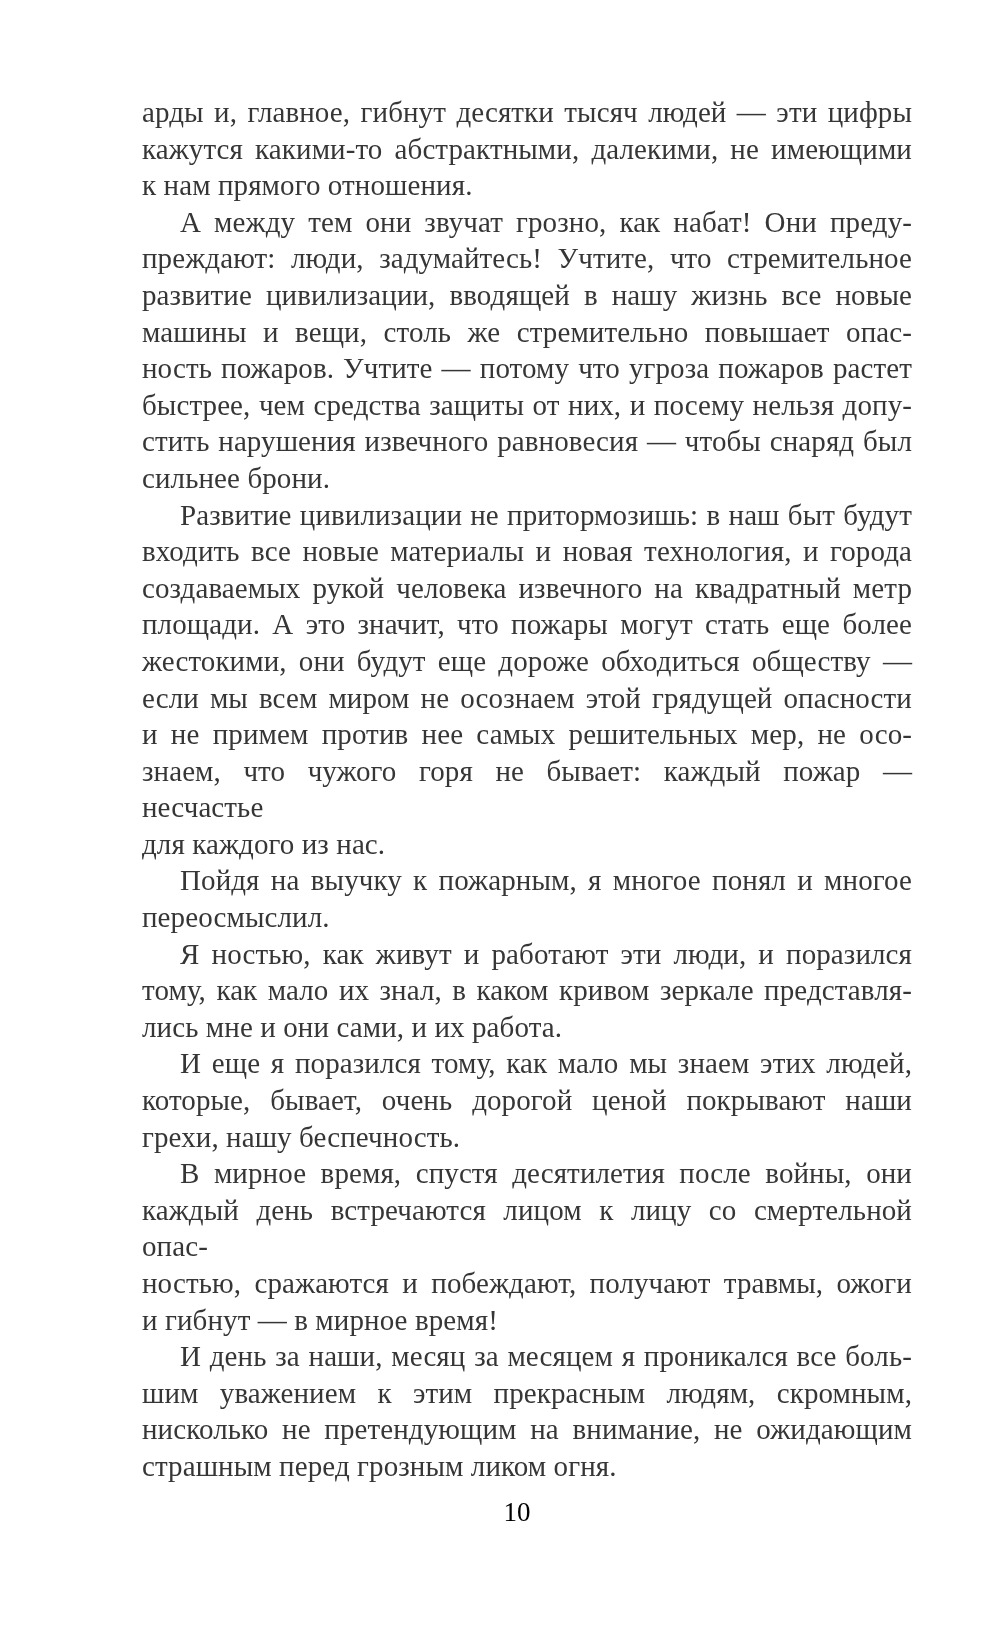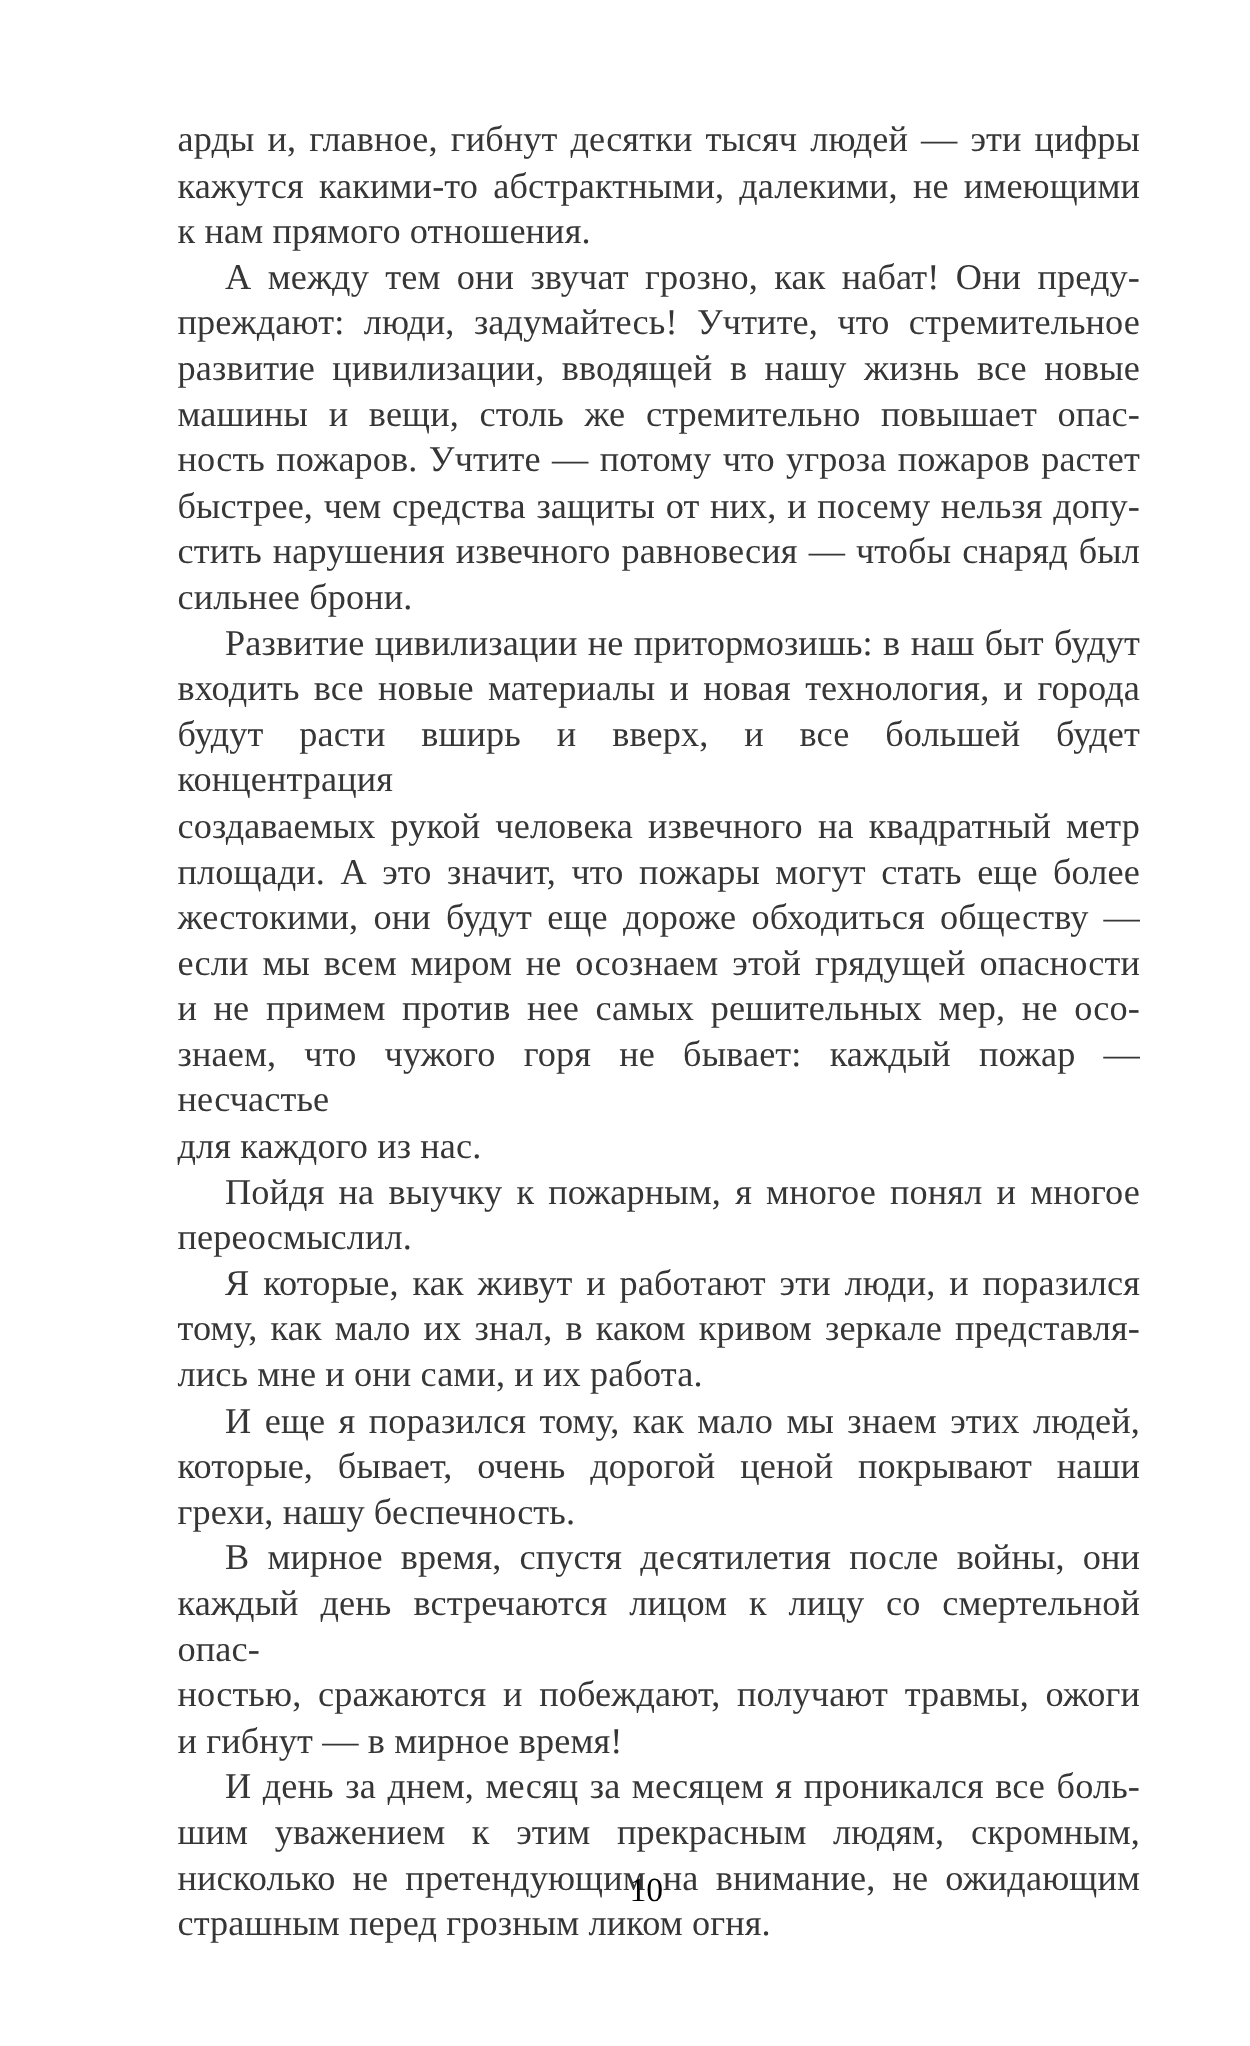--- a/index.html
+++ b/index.html
@@ -60,39 +60,38 @@
       <div class="line indent">А между тем они звучат грозно, как набат! Они преду-</div>
       <div class="line">преждают: люди, задумайтесь! Учтите, что стремительное</div>
       <div class="line">развитие цивилизации, вводящей в нашу жизнь все новые</div>
       <div class="line">машины и вещи, столь же стремительно повышает опас-</div>
       <div class="line">ность пожаров. Учтите — потому что угроза пожаров растет</div>
       <div class="line">быстрее, чем средства защиты от них, и посему нельзя допу-</div>
       <div class="line">стить нарушения извечного равновесия — чтобы снаряд был</div>
       <div class="line para-end">сильнее брони.</div>
       <div class="line indent">Развитие цивилизации не притормозишь: в наш быт будут</div>
       <div class="line">входить все новые материалы и новая технология, и города</div>
-      <div class="line">будут расти вширь и вверх, и все большей будет концентрация</div>
       <div class="line">создаваемых рукой человека извечного на квадратный метр</div>
       <div class="line">площади. А это значит, что пожары могут стать еще более</div>
       <div class="line">жестокими, они будут еще дороже обходиться обществу —</div>
       <div class="line">если мы всем миром не осознаем этой грядущей опасности</div>
       <div class="line">и не примем против нее самых решительных мер, не осо-</div>
       <div class="line">знаем, что чужого горя не бывает: каждый пожар — несчастье</div>
       <div class="line para-end">для каждого из нас.</div>
       <div class="line indent">Пойдя на выучку к пожарным, я многое понял и многое</div>
       <div class="line para-end">переосмыслил.</div>
-      <div class="line indent">Я которые, как живут и работают эти люди, и поразился</div>
+      <div class="line indent">Я ностью, как живут и работают эти люди, и поразился</div>
       <div class="line">тому, как мало их знал, в каком кривом зеркале представля-</div>
       <div class="line para-end">лись мне и они сами, и их работа.</div>
       <div class="line indent">И еще я поразился тому, как мало мы знаем этих людей,</div>
       <div class="line">которые, бывает, очень дорогой ценой покрывают наши</div>
       <div class="line para-end">грехи, нашу беспечность.</div>
       <div class="line indent">В мирное время, спустя десятилетия после войны, они</div>
       <div class="line">каждый день встречаются лицом к лицу со смертельной опас-</div>
       <div class="line">ностью, сражаются и побеждают, получают травмы, ожоги</div>
       <div class="line para-end">и гибнут — в мирное время!</div>
-      <div class="line indent">И день за днем, месяц за месяцем я проникался все боль-</div>
+      <div class="line indent">И день за наши, месяц за месяцем я проникался все боль-</div>
       <div class="line">шим уважением к этим прекрасным людям, скромным,</div>
       <div class="line">нисколько не претендующим на внимание, не ожидающим</div>
       <div class="line para-end">страшным перед грозным ликом огня.</div>
     </div>
   <div class="page-number">10</div>
 </div>
 
 </body></html>

